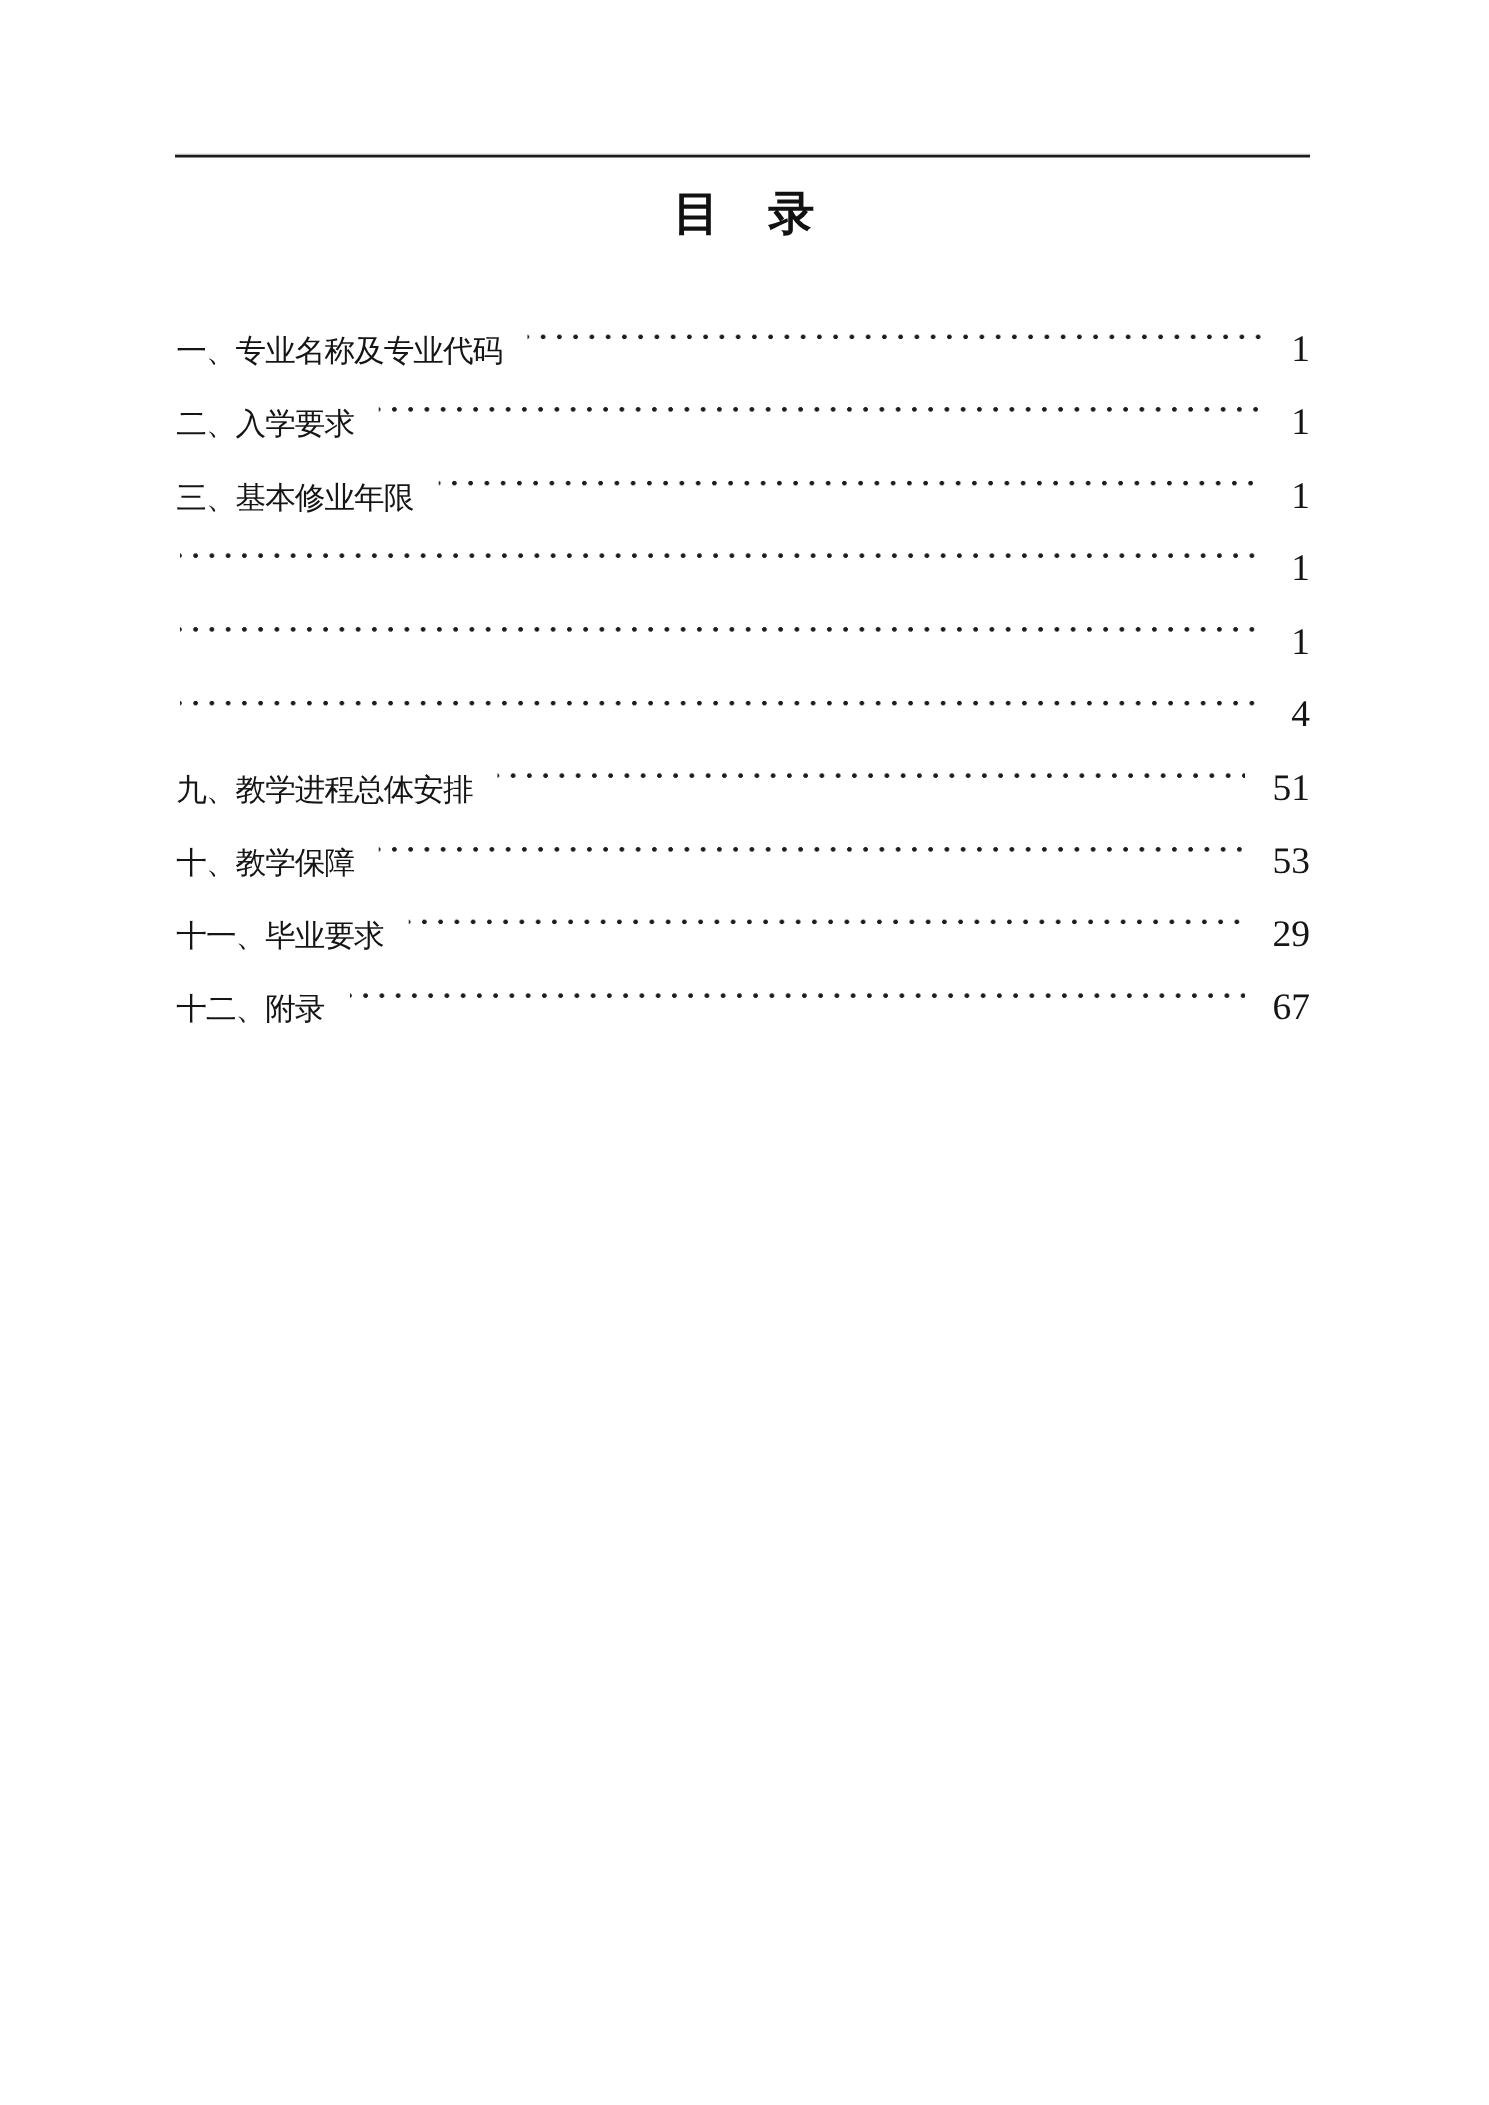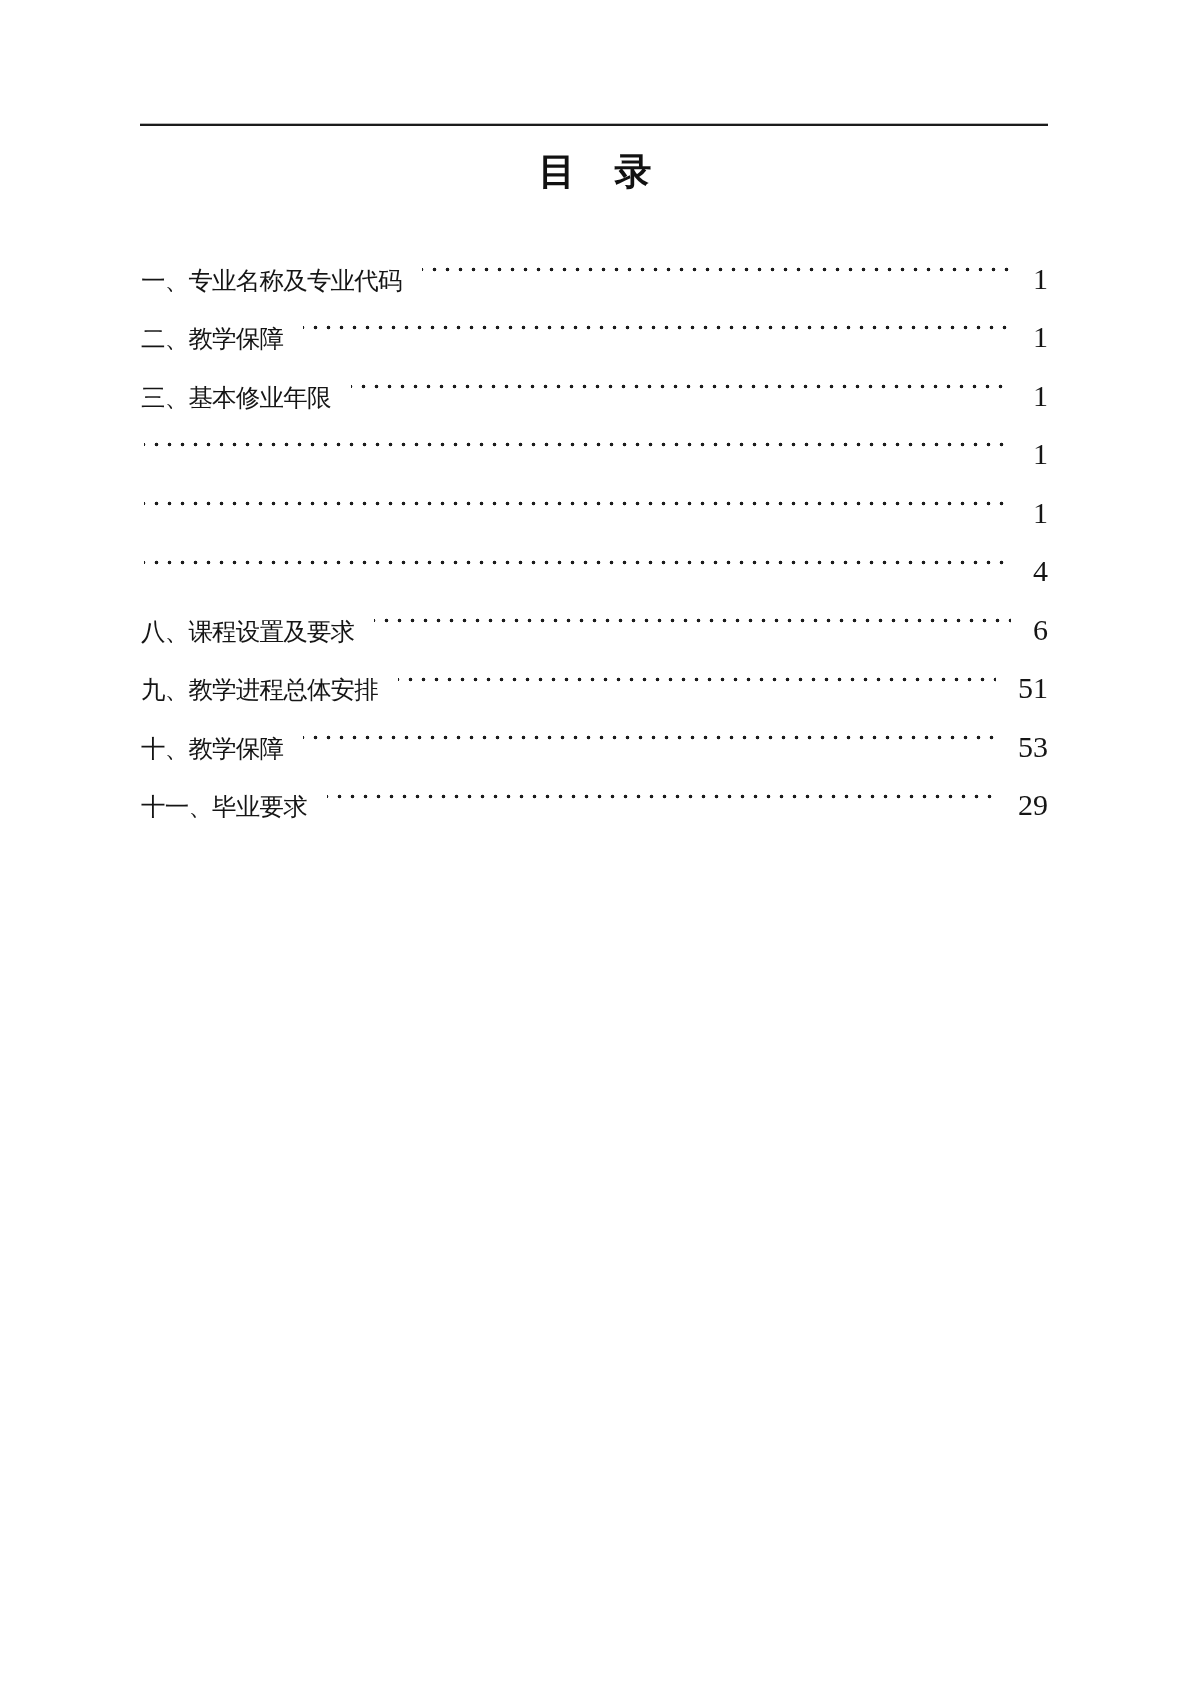--- a/index.html
+++ b/index.html
@@ -77,21 +77,21 @@
   <div class="top-rule"></div>
   <div class="doc-title">目　录</div>
   <div class="toc-list">
   <div class="toc-row">
     <span class="toc-label">一、专业名称及专业代码</span>
     <span class="toc-leader"></span>
     <span class="toc-page">1</span>
   </div>
 
   <div class="toc-row">
-    <span class="toc-label">二、教学保障</span>
+    <span class="toc-label">二、入学要求</span>
     <span class="toc-leader"></span>
     <span class="toc-page">1</span>
   </div>
 
   <div class="toc-row">
     <span class="toc-label">三、基本修业年限</span>
     <span class="toc-leader"></span>
     <span class="toc-page">1</span>
   </div>
 
@@ -104,38 +104,38 @@
     <span class="toc-leader"></span>
     <span class="toc-page">1</span>
   </div>
 
 
   <div class="toc-row">
     <span class="toc-leader"></span>
     <span class="toc-page">4</span>
   </div>
 
-  <div class="toc-row">
-    <span class="toc-label">八、课程设置及要求</span>
-    <span class="toc-leader"></span>
-    <span class="toc-page">6</span>
-  </div>
 
   <div class="toc-row">
     <span class="toc-label">九、教学进程总体安排</span>
     <span class="toc-leader"></span>
     <span class="toc-page">51</span>
   </div>
 
   <div class="toc-row">
     <span class="toc-label">十、教学保障</span>
     <span class="toc-leader"></span>
     <span class="toc-page">53</span>
   </div>
 
   <div class="toc-row">
     <span class="toc-label">十一、毕业要求</span>
     <span class="toc-leader"></span>
     <span class="toc-page">29</span>
   </div>
 
+  <div class="toc-row">
+    <span class="toc-label">十二、附录</span>
+    <span class="toc-leader"></span>
+    <span class="toc-page">67</span>
+  </div>
 </div>
 </div>
 
 </body></html>

